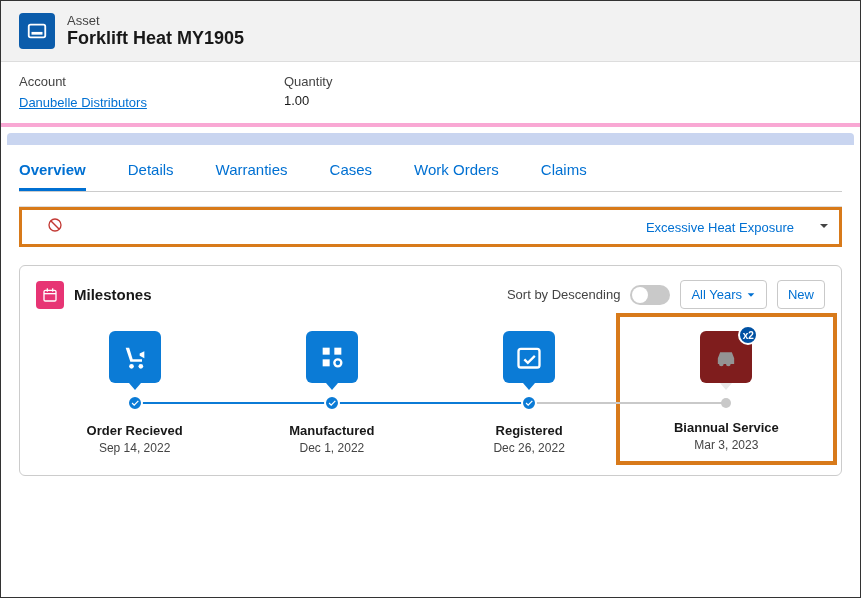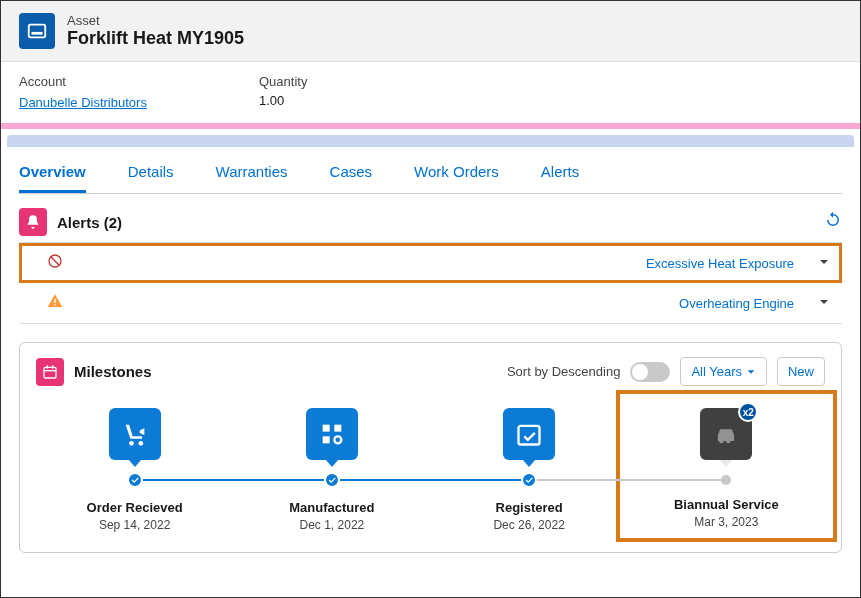--- a/index.html
+++ b/index.html
@@ -4,21 +4,21 @@
 <style>
 * { box-sizing: border-box; margin: 0; padding: 0; }
 body { font-family: -apple-system, BlinkMacSystemFont, "Segoe UI", Arial, sans-serif; background: #fff; width: 861px; height: 598px; overflow: hidden; border: 1px solid #333; }
 
 .header { background: #f2f2f2; padding: 12px 18px; display: flex; align-items: center; gap: 12px; border-bottom: 1px solid #ddd; }
 .asset-icon { width: 36px; height: 36px; background: #0b5cab; border-radius: 4px; display: flex; align-items: center; justify-content: center; }
 .asset-icon svg { width: 22px; height: 22px; fill: #fff; }
 .header-text .label { font-size: 13px; color: #444; }
 .header-text .title { font-size: 18px; font-weight: 700; color: #181818; }
 
-.detail-row { display: flex; padding: 12px 18px; gap: 60px; border-bottom: 6px solid #f9a8d4; background: #fff; }
+.detail-row { display: flex; padding: 12px 18px; gap: 85px; border-bottom: 4px solid #f9a8d4; background: #fff; }
 .detail-field .dlabel { font-size: 13px; color: #444; margin-bottom: 4px; }
 .detail-field .dvalue { font-size: 13px; color: #181818; }
 .detail-field .dlink { font-size: 13px; color: #0070d2; text-decoration: underline; cursor: pointer; }
 .detail-field.acct { width: 180px; }
 .detail-field.cntc { width: 100px; }
 
 .blue-bar { height: 12px; background: #c9d5f0; margin: 6px 6px 0 6px; border-radius: 4px 4px 0 0; }
 
 .tabs { display: flex; border-bottom: 1px solid #ccc; margin: 0 18px; padding-top: 6px; gap: 42px; }
 .tab { padding: 10px 0; font-size: 15px; color: #0070d2; cursor: pointer; border-bottom: 3px solid transparent; }
@@ -44,21 +44,21 @@
 .sort-label { font-size: 13px; color: #444; }
 .toggle { width: 40px; height: 20px; background: #c9c9c9; border-radius: 10px; position: relative; cursor: pointer; }
 .toggle::after { content: ""; position: absolute; width: 16px; height: 16px; background: #fff; border-radius: 50%; top: 2px; left: 2px; }
 .btn { border: 1px solid #c9c9c9; background: #fff; color: #0070d2; font-size: 13px; padding: 6px 10px; border-radius: 4px; cursor: pointer; display: inline-flex; align-items: center; gap: 4px; }
 .btn svg { width: 10px; height: 10px; fill: #0070d2; }
 
 .timeline { display: flex; justify-content: space-around; position: relative; }
 .mnode { flex: 1; display: flex; flex-direction: column; align-items: center; position: relative; }
 .mnode .micon { width: 52px; height: 52px; background: #0b7bd6; border-radius: 6px; display: flex; align-items: center; justify-content: center; position: relative; }
 .mnode .micon svg { width: 28px; height: 28px; fill: #fff; }
-.mnode .micon.pending { background: #404040; }
+.mnode .micon.pending { background: #7f1d1d; }
 .mnode .micon.pending svg { fill: #939393; }
 .mnode .micon::after { content: ""; position: absolute; bottom: -7px; left: 50%; transform: translateX(-50%); border-left: 6px solid transparent; border-right: 6px solid transparent; border-top: 7px solid #0b7bd6; }
 .mnode .micon.pending::after { border-top-color: #e8e8e8; }
 .mdot { width: 16px; height: 16px; background: #0b7bd6; border: 2px solid #fff; border-radius: 50%; margin-top: 12px; display: flex; align-items: center; justify-content: center; z-index: 2; }
 .mdot.pending { background: #c9c9c9; width: 10px; height: 10px; border: none; margin-top: 15px; }
 .mdot svg { width: 10px; height: 10px; fill: #fff; }
 .mline { position: absolute; height: 2px; background: #0b7bd6; top: 71px; left: 50%; width: 100%; z-index: 1; }
 .mline.pending { background: #c9c9c9; }
 .mnode:last-child .mline { display: none; }
 .mlabel { font-size: 13px; font-weight: 700; color: #181818; margin-top: 12px; }
@@ -95,59 +95,33 @@
 </div>
 
 <div class="blue-bar"></div>
 
 <div class="tabs">
   <div class="tab active">Overview</div>
   <div class="tab">Details</div>
   <div class="tab">Warranties</div>
   <div class="tab">Cases</div>
   <div class="tab">Work Orders</div>
-  <div class="tab">Alerts</div>
+  <div class="tab">Claims</div>
 </div>
 
 <div class="section">
-  <div class="section-hdr">
-    <div class="section-icon">
-      <svg viewBox="0 0 24 24">
-          <path d="M12 2a6 6 0 00-6 6v4l-2 3v1h16v-1l-2-3V8a6 6 0 00-6-6zm0 20a2.5 2.5 0 002.5-2.5h-5A2.5 2.5 0 0012 22z"></path>
-        </svg>
-    </div>
-    <div class="section-title">Alerts (2)</div>
-    <div class="refresh">
-      <svg viewBox="0 0 24 24">
-          <path d="M12 4V1L8 5l4 4V6a6 6 0 11-6 6H4a8 8 0 108-8z"></path>
-        </svg>
-    </div>
-  </div>
   <div class="alert-list">
     <div class="alert-row highlighted">
       <span class="ico">
         <svg viewBox="0 0 24 24">
             <circle cx="12" cy="12" r="9" fill="none" stroke="#c23934" stroke-width="2"></circle>
             <line x1="6" y1="6" x2="18" y2="18" stroke="#c23934" stroke-width="2"></line>
           </svg>
       </span>
       <span class="alert-text">Excessive Heat Exposure</span>
-      <span class="chev"><svg viewBox="0 0 24 24">
-            <path d="M4 8l8 8 8-8z"></path>
-          </svg></span>
-    </div>
-    <div class="alert-row">
-      <span class="ico">
-        <svg viewBox="0 0 24 24">
-            <path d="M12 2L1 21h22L12 2z" fill="#ff9a3c"></path>
-            <rect x="11" y="9" width="2" height="6" fill="#fff"></rect>
-            <rect x="11" y="17" width="2" height="2" fill="#fff"></rect>
-          </svg>
-      </span>
-      <span class="alert-text">Overheating Engine</span>
       <span class="chev"><svg viewBox="0 0 24 24">
             <path d="M4 8l8 8 8-8z"></path>
           </svg></span>
     </div>
   </div>
 </div>
 
 <div class="card">
   <div class="card-hdr">
     <div class="section-icon">

